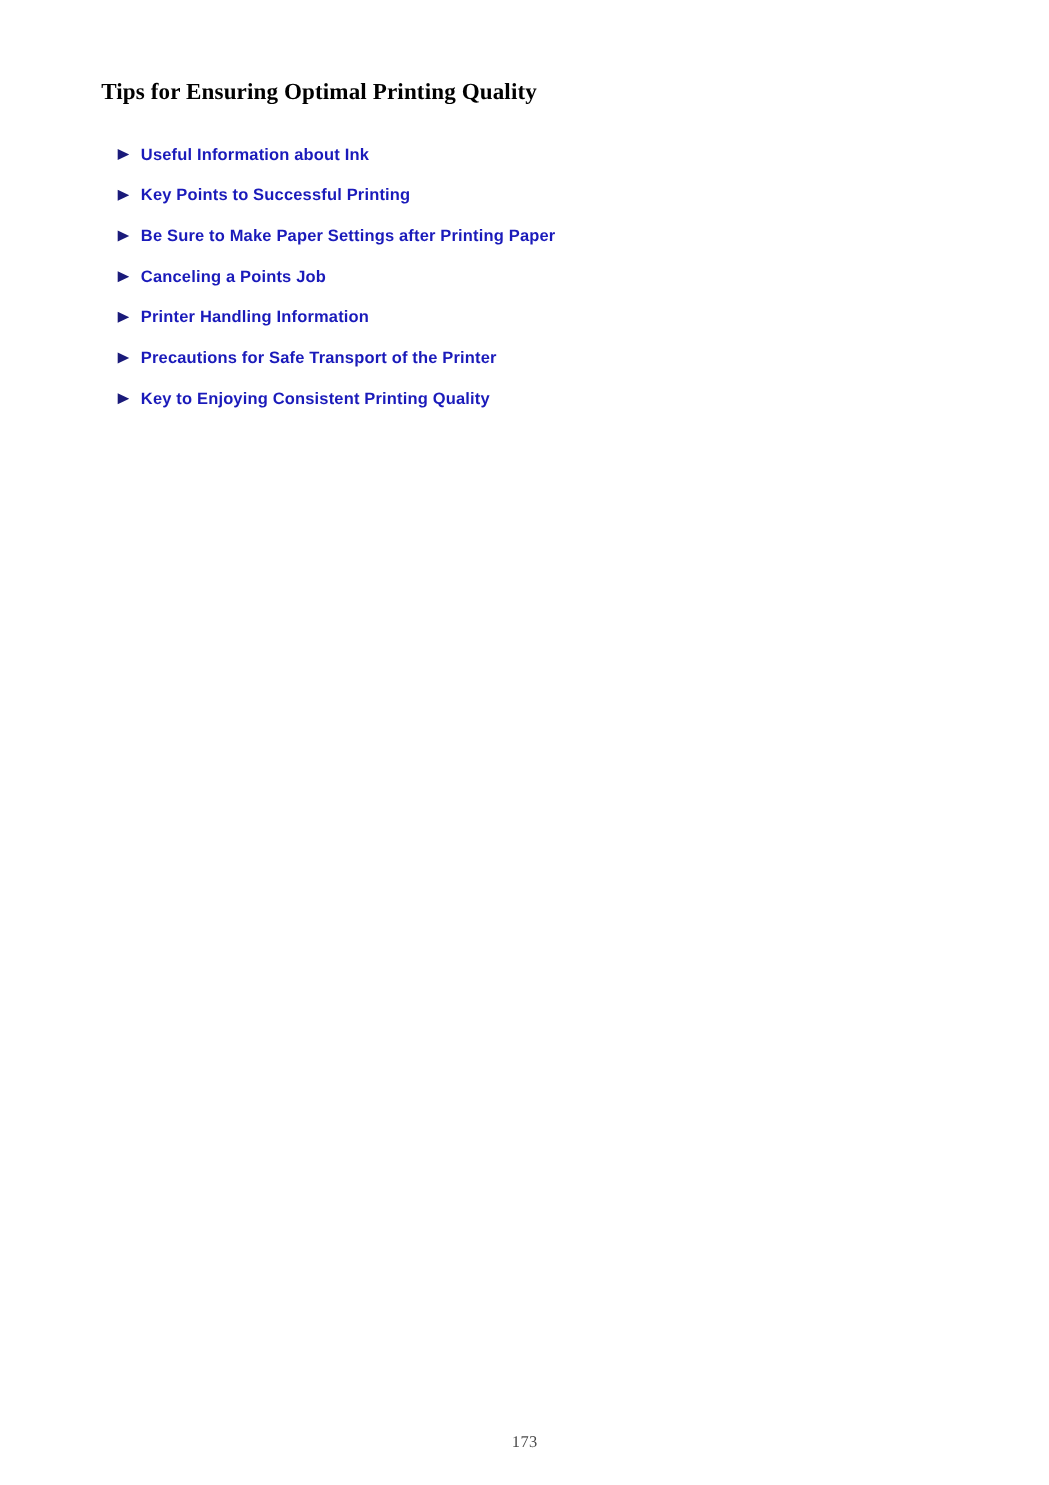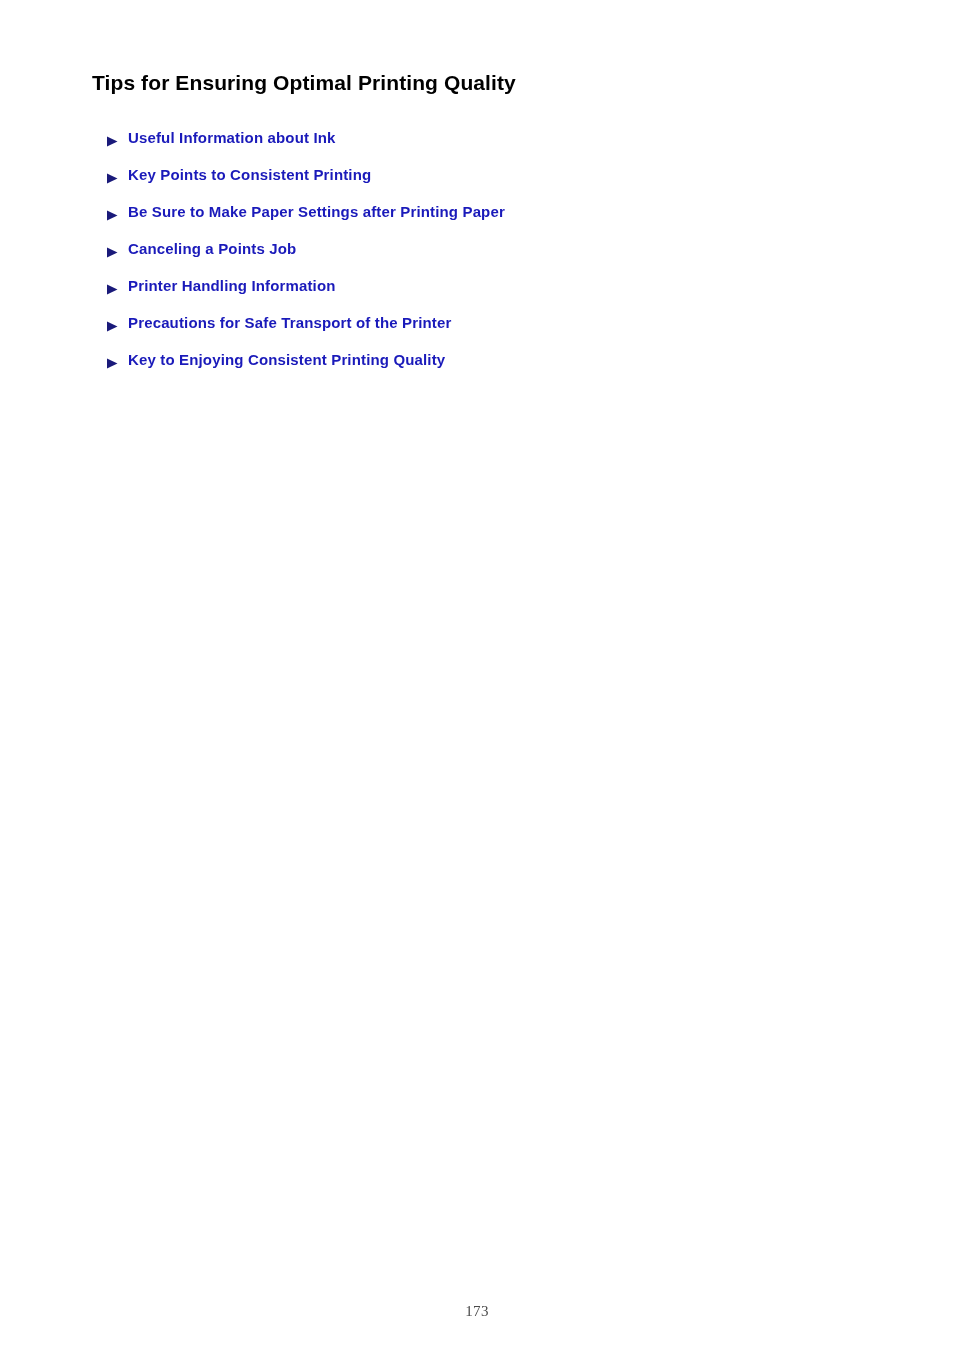--- a/index.html
+++ b/index.html
@@ -24,21 +24,21 @@
   }
 
   .content {
     position: absolute;
     left: 92px;
     top: 70px;
     right: 60px;
   }
 
   .page-title {
-    font-family: Liberation Sans, sans-serif;
+    font-family: Liberation Serif, serif;
     font-size: 21px;
     font-weight: bold;
     color: #000000;
     letter-spacing: 0.1px;
     line-height: 26px;
     margin: 0;
     padding: 0;
   }
 
   .link-list {
@@ -52,21 +52,21 @@
     display: block;
     height: 37px;
     line-height: 37px;
     padding: 0;
     margin: 0;
     white-space: nowrap;
   }
 
   .link-row {
     display: inline-flex;
-    align-items: flex-end;
+    align-items: center;
     text-decoration: none;
     cursor: pointer;
   }
 
   .bullet-arrow {
     display: inline-block;
     width: 13px;
     height: 11px;
     margin-left: 14px;
     margin-right: 9px;
@@ -124,21 +124,21 @@
         </a>
       </li>
 
       <li class="link-item">
         <a class="link-row" href="#">
           <span class="bullet-arrow">
             <svg width="13" height="11" viewBox="0 0 13 11" xmlns="http://www.w3.org/2000/svg">
               <polygon points="1,0.5 11.5,5.5 1,10.5" fill="#1a1a7a"></polygon>
             </svg>
           </span>
-          <span class="link-label">Key Points to Consistent Printing</span>
+          <span class="link-label">Key Points to Successful Printing</span>
         </a>
       </li>
 
       <li class="link-item">
         <a class="link-row" href="#">
           <span class="bullet-arrow">
             <svg width="13" height="11" viewBox="0 0 13 11" xmlns="http://www.w3.org/2000/svg">
               <polygon points="1,0.5 11.5,5.5 1,10.5" fill="#1a1a7a"></polygon>
             </svg>
           </span>

